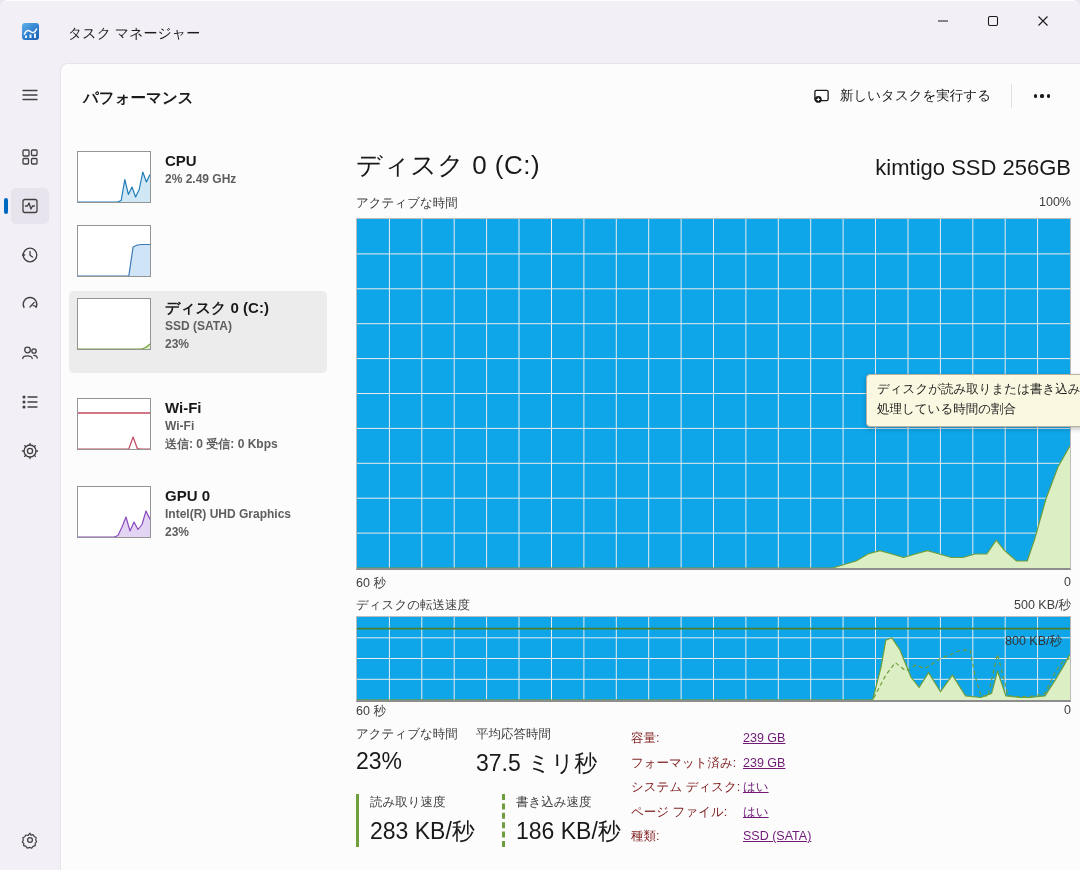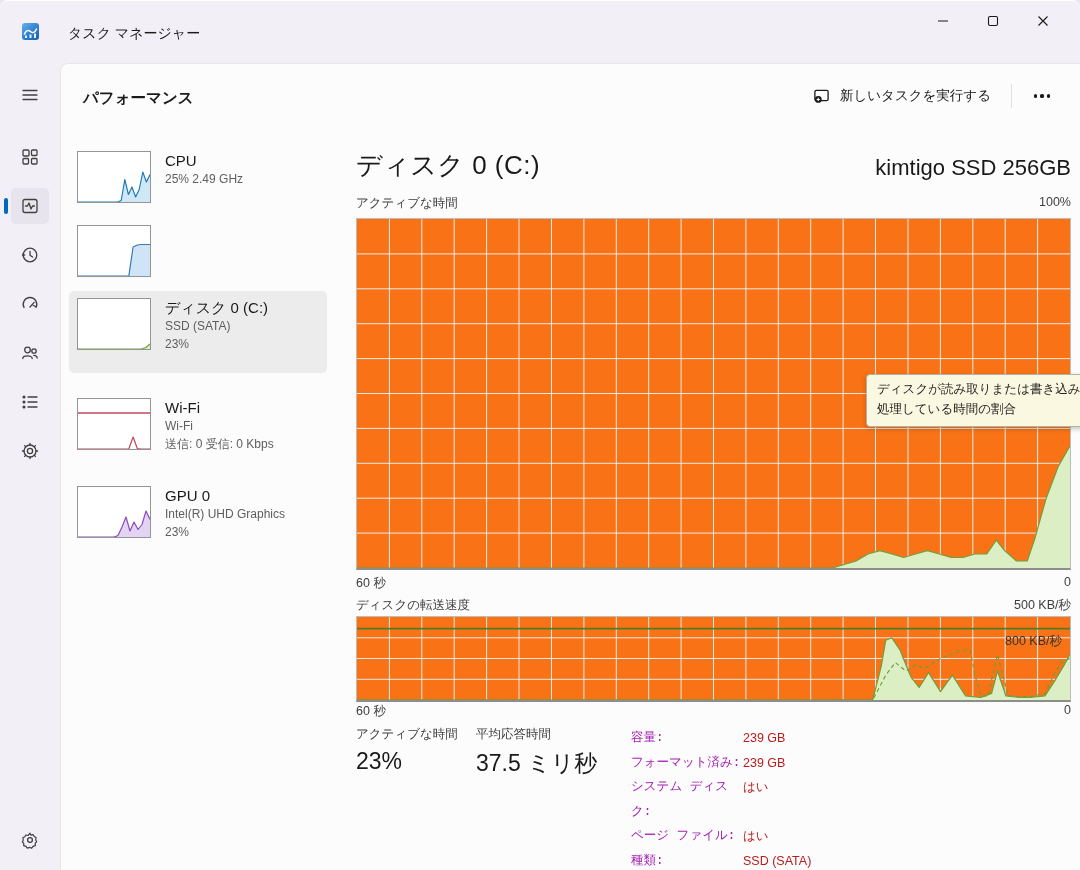--- a/index.html
+++ b/index.html
@@ -36,58 +36,58 @@
   .header-actions { position:absolute; right:18px; top:14px; height:36px; display:flex; align-items:center; }
   .newtask { display:flex; align-items:flex-start; gap:10px; border:0; background:transparent; font-family:inherit;
              font-size:13.5px; color:#1a1a1a; padding:6px 10px; border-radius:5px; }
   .newtask svg { stroke:#1a1a1a; fill:none; stroke-width:1.4; }
   .vdiv { width:1px; height:24px; background:#e1dfe3; margin:0 10px; }
   .more { border:0; background:transparent; width:40px; height:30px; display:flex; align-items:center; justify-content:center; gap:3px; border-radius:5px; }
   .more i { width:3.2px; height:3.2px; border-radius:50%; background:#1a1a1a; }
 
   
   .perf-list { position:absolute; left:8px; top:80px; width:258px; }
-  .perf-item { position:relative; display:flex; border-radius:5px; padding:7px 8px; }
+  .perf-item { position:relative; display:flex; border-radius:5px; padding:7px 8px;font-weight:bold; }
   .perf-item.selected { background:#ececec; }
   .perf-item .spark { position:relative; width:74px; height:52px; background:#fff; border:1px solid #949494; flex:none; overflow:hidden; }
   .perf-text { padding-left:14px; padding-top:0; }
   .perf-text .t { font-size:15px; color:#191919; line-height:20px; }
   .perf-text .s { font-size:12px; color:#5e5e5e; line-height:17.5px; }
   .mi-cpu  { height:66px; }
   .mi-mem  { height:66px; margin-top:8px; }
   .mi-disk { height:82px; margin-top:7px; }
   .mi-wifi { height:82px; margin-top:18px; }
   .mi-gpu  { height:76px; margin-top:6px; }
 
   
   .main-header { position:absolute; left:295px; width:715px; top:84px; display:flex; align-items:flex-end; justify-content:space-between; }
   .disk-title { font-size:26px; font-weight:300; color:#191919; letter-spacing:.5px; }
   .device { font-size:22px; font-weight:300; color:#191919; padding-bottom:2px; }
   .lblrow, .axisrow { position:absolute; left:295px; width:715px; display:flex; justify-content:space-between;
                       font-size:12.5px; color:#3d3d3d; }
   .lblrow.r1 { top:131px; }  .axisrow.r1 { top:511px; color:#3d3d3d; }
   .lblrow.r2 { top:533px; }  .axisrow.r2 { top:639px; }
-  .chart { position:absolute; left:295px; width:715px; background:#f97316;
+  .chart { position:absolute; left:295px; width:715px; background:#0ea5e9;
            border:1px solid #bcbcbc; border-bottom:2px solid #8d8d8d; }
   .chart1 { top:154px; height:352px; }
   .chart2 { top:552px; height:86px; }
   .peaklbl { position:absolute; right:8px; top:16px; font-size:12.5px; color:#333; z-index:2; }
 
   
   .stats { position:absolute; left:295px; top:660px; width:715px; height:190px; }
   .bs { position:absolute; }
   .bs .bl { font-size:12.5px; color:#3d3d3d; margin-bottom:5px; }
   .bs .bv { font-size:23px; font-weight:300; color:#191919; }
   .bs1 { left:0; top:2px; }  .bs2 { left:120px; top:2px; }
   .bs3 { left:0; top:70px; padding-left:11px; border-left:3px solid #6f9e3c; }
   .bs4 { left:146px; top:70px; padding-left:11px; border-left:3px dashed #6f9e3c; }
   .details { position:absolute; left:275px; top:2px; font-size:12.5px; }
   .dr { display:flex; line-height:24.5px; }
-  .dr .dl { width:112px; color:#a21caf;font-family:Liberation Mono, monospace; }
-  .dr .dv { color:#b91c1c; }
+  .dr .dl { width:112px; color:#7f1d1d; }
+  .dr .dv { color:#701a75;text-decoration:underline; }
 
   
   .tooltip { position:absolute; left:805px; top:310px; width:260px; background:#fbf8e1;
              border:1px solid #b5b2a1; border-radius:4px; padding:5px 10px 7px;
              font-size:12.5px; line-height:19.5px; color:#1f1f1f; white-space:nowrap; overflow:hidden;
              box-shadow:0 2px 5px rgba(0,0,0,.22); z-index:5; }
 </style>
 </head>
 <body>
 
@@ -215,21 +215,21 @@
     <div class="perf-list">
       <div class="perf-item mi-cpu">
         <div class="spark">
             <svg viewBox="0 0 72 50" width="72" height="50" style="position: absolute; inset: 0px; display: block;">
               <polygon points="0,50 0.0,50.0 3.6,50.0 7.2,50.0 10.8,50.0 14.4,50.0 18.0,50.0 21.6,50.0 25.2,50.0 28.8,50.0 32.4,50.0 36.0,50.0 39.6,50.0 43.2,48.5 46.8,27.5 50.4,42.5 54.0,35.0 57.6,45.0 61.2,37.5 64.8,20.0 68.4,30.0 72.0,22.5 72,50" fill="#d0e7f5" stroke="none"></polygon>
               <polyline points="0.0,50.0 3.6,50.0 7.2,50.0 10.8,50.0 14.4,50.0 18.0,50.0 21.6,50.0 25.2,50.0 28.8,50.0 32.4,50.0 36.0,50.0 39.6,50.0 43.2,48.5 46.8,27.5 50.4,42.5 54.0,35.0 57.6,45.0 61.2,37.5 64.8,20.0 68.4,30.0 72.0,22.5" fill="none" stroke="#1f7eb8" stroke-width="1.2" stroke-linejoin="round"></polyline>
             </svg>
           </div>
         <div class="perf-text">
           <div class="t">CPU</div>
-          <div class="s">25% 2.49 GHz</div>
+          <div class="s">2% 2.49 GHz</div>
         </div>
       </div>
       <div class="perf-item mi-mem">
         <div class="spark">
             <svg viewBox="0 0 72 50" width="72" height="50" style="position: absolute; inset: 0px; display: block;">
               <polygon points="0,50 0.0,50.0 4.2,50.0 8.5,50.0 12.7,50.0 16.9,50.0 21.2,50.0 25.4,50.0 29.6,50.0 33.9,50.0 38.1,50.0 42.4,50.0 46.6,50.0 50.8,50.0 55.1,21.0 59.3,19.0 63.5,18.5 67.8,18.5 72.0,18.5 72,50" fill="#cfe4f7" stroke="none"></polygon>
               <polyline points="0.0,50.0 4.2,50.0 8.5,50.0 12.7,50.0 16.9,50.0 21.2,50.0 25.4,50.0 29.6,50.0 33.9,50.0 38.1,50.0 42.4,50.0 46.6,50.0 50.8,50.0 55.1,21.0 59.3,19.0 63.5,18.5 67.8,18.5 72.0,18.5" fill="none" stroke="#3b78b5" stroke-width="1.2" stroke-linejoin="round"></polyline>
             </svg>
           </div>
       </div>
@@ -368,20 +368,28 @@
 
     <div class="stats">
       <div class="bs bs1">
         <div class="bl">アクティブな時間</div>
         <div class="bv">23%</div>
       </div>
       <div class="bs bs2">
         <div class="bl">平均応答時間</div>
         <div class="bv">37.5 ミリ秒</div>
       </div>
+      <div class="bs bs3">
+        <div class="bl">読み取り速度</div>
+        <div class="bv">283 KB/秒</div>
+      </div>
+      <div class="bs bs4">
+        <div class="bl">書き込み速度</div>
+        <div class="bv">186 KB/秒</div>
+      </div>
       <div class="details">
         <div class="dr">
             <span class="dl">容量:</span>
             <span class="dv">239 GB</span>
           </div>
         <div class="dr">
             <span class="dl">フォーマット済み:</span>
             <span class="dv">239 GB</span>
           </div>
         <div class="dr">

